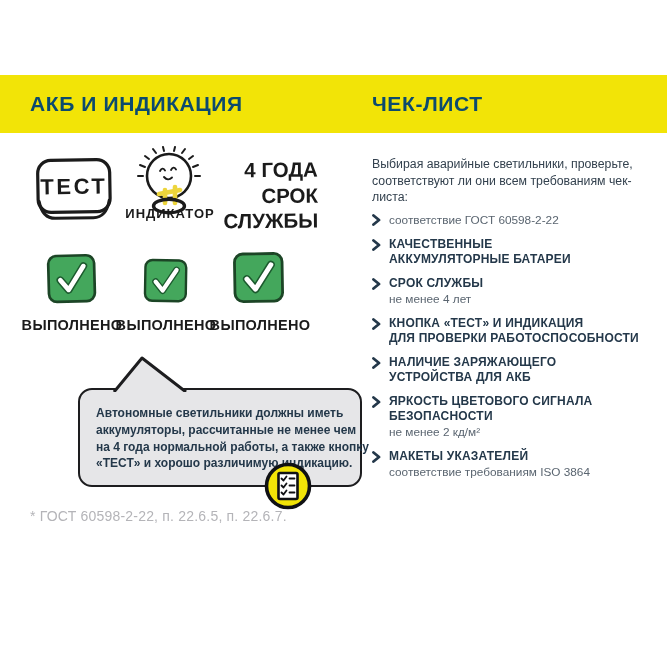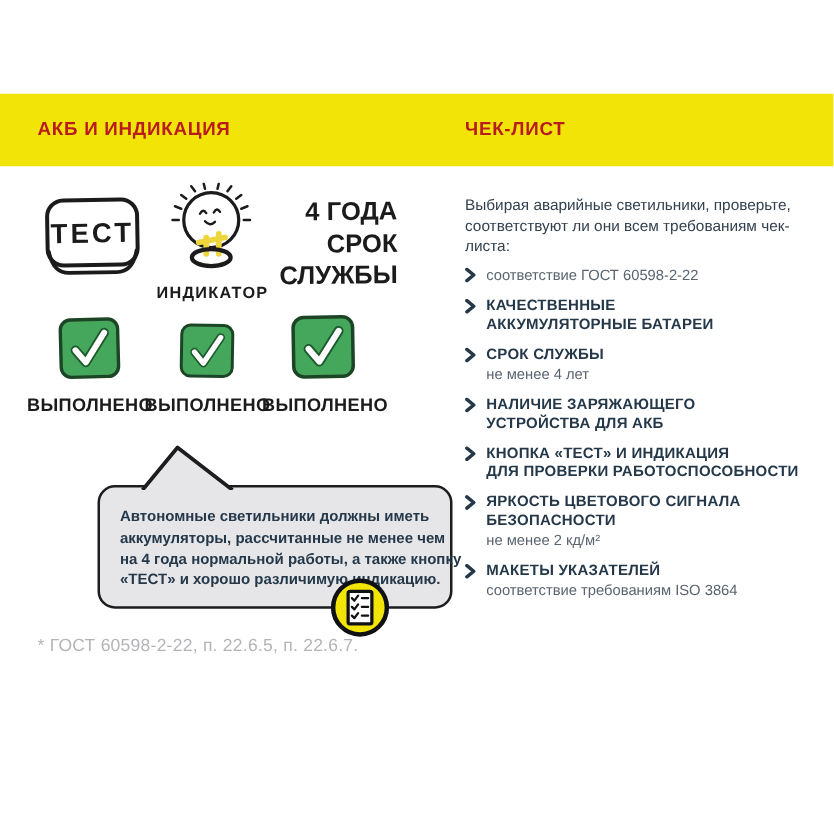--- a/index.html
+++ b/index.html
@@ -2,29 +2,29 @@
 <html><head>
 <meta charset="utf-8">
 <style>
   * { margin: 0; padding: 0; box-sizing: border-box; }
   body { background: #ffffff; font-family: "Liberation Sans", "DejaVu Sans", sans-serif; }
   .page { position: relative; width: 667px; height: 667px; background: #ffffff; overflow: hidden; }
 
   
   .band { position: absolute; left: 0; top: 75px; width: 667px; height: 58px; background: #F2E407; }
   .band-title { position: absolute; top: 0; height: 64px; line-height: 58px;
-                font-size: 15px; font-weight: 800; letter-spacing: 0.6px; color: #b91c1c; }
+                font-size: 21px; font-weight: 800; letter-spacing: 0.6px; color: #0c4a6e; }
   .band-title.left  { left: 30px; }
   .band-title.right { left: 372px; }
 
   
   .sketch { position: absolute; }
   .test-btn { left: 34px; top: 156px; width: 80px; height: 72px; transform: rotate(-1deg); }
   .bulb { left: 130px; top: 146px; width: 78px; height: 74px; }
-  .bulb-label { position: absolute; left: 120px; top: 226px; width: 100px; text-align: center;
+  .bulb-label { position: absolute; left: 120px; top: 206px; width: 100px; text-align: center;
                 font-size: 13px; font-weight: 700; letter-spacing: 1px; color: #1b1b1b; }
   .years { position: absolute; left: 208px; top: 157px; width: 110px; text-align: right;
            font-size: 20.5px; line-height: 25.5px; font-weight: 700; color: #1b1b1b;
            white-space: pre-line; transform: rotate(-0.5deg); }
 
   .done-box { position: absolute; }
   .done-box.b1 { left: 45px;  top: 251px; width: 54px; height: 56px; transform: rotate(-1.5deg); }
   .done-box.b2 { left: 142px; top: 256px; width: 48px; height: 50px; transform: rotate(1deg); }
   .done-box.b3 { left: 231px; top: 249px; width: 56px; height: 58px; transform: rotate(-1deg); }
   .done-label { position: absolute; top: 317px; width: 112px; text-align: center;
@@ -187,34 +187,34 @@
       </div>
     </div>
 
     <div class="cl-item">
       <span class="chev">
         <svg width="9" height="12" viewBox="0 0 9 12">
             <path d="M1.5 1.5 L7 6 L1.5 10.5" fill="none" stroke="#24384A" stroke-width="2.8" stroke-linecap="round" stroke-linejoin="round"></path>
           </svg>
       </span>
       <div>
+        <div class="cl-title">КНОПКА «ТЕСТ» И ИНДИКАЦИЯ
+ДЛЯ ПРОВЕРКИ РАБОТОСПОСОБНОСТИ</div>
+      </div>
+    </div>
+
+    <div class="cl-item">
+      <span class="chev">
+        <svg width="9" height="12" viewBox="0 0 9 12">
+            <path d="M1.5 1.5 L7 6 L1.5 10.5" fill="none" stroke="#24384A" stroke-width="2.8" stroke-linecap="round" stroke-linejoin="round"></path>
+          </svg>
+      </span>
+      <div>
         <div class="cl-title">НАЛИЧИЕ ЗАРЯЖАЮЩЕГО
 УСТРОЙСТВА ДЛЯ АКБ</div>
-      </div>
-    </div>
-
-    <div class="cl-item">
-      <span class="chev">
-        <svg width="9" height="12" viewBox="0 0 9 12">
-            <path d="M1.5 1.5 L7 6 L1.5 10.5" fill="none" stroke="#24384A" stroke-width="2.8" stroke-linecap="round" stroke-linejoin="round"></path>
-          </svg>
-      </span>
-      <div>
-        <div class="cl-title">КНОПКА «ТЕСТ» И ИНДИКАЦИЯ
-ДЛЯ ПРОВЕРКИ РАБОТОСПОСОБНОСТИ</div>
       </div>
     </div>
 
     <div class="cl-item">
       <span class="chev">
         <svg width="9" height="12" viewBox="0 0 9 12">
             <path d="M1.5 1.5 L7 6 L1.5 10.5" fill="none" stroke="#24384A" stroke-width="2.8" stroke-linecap="round" stroke-linejoin="round"></path>
           </svg>
       </span>
       <div>

